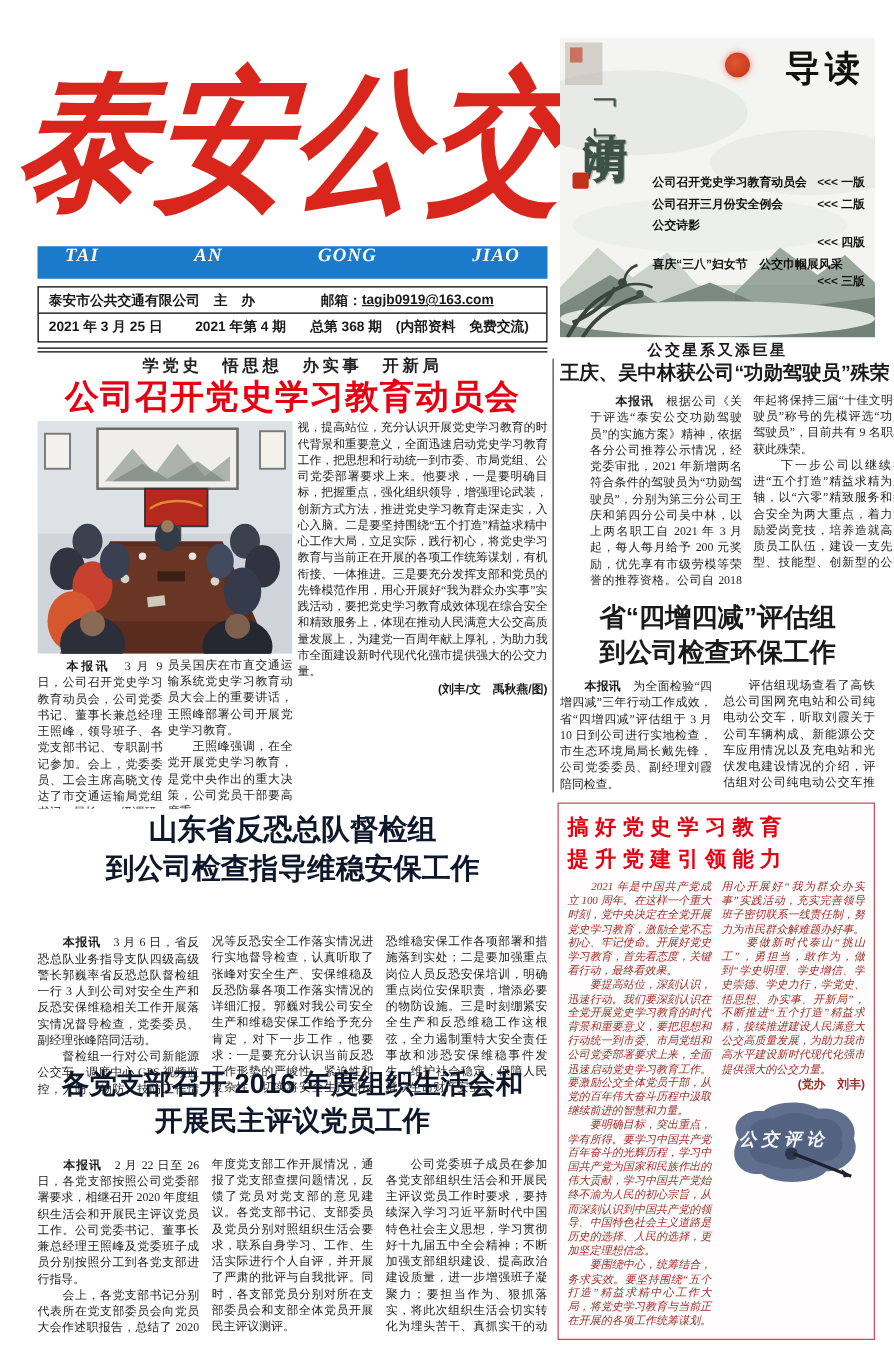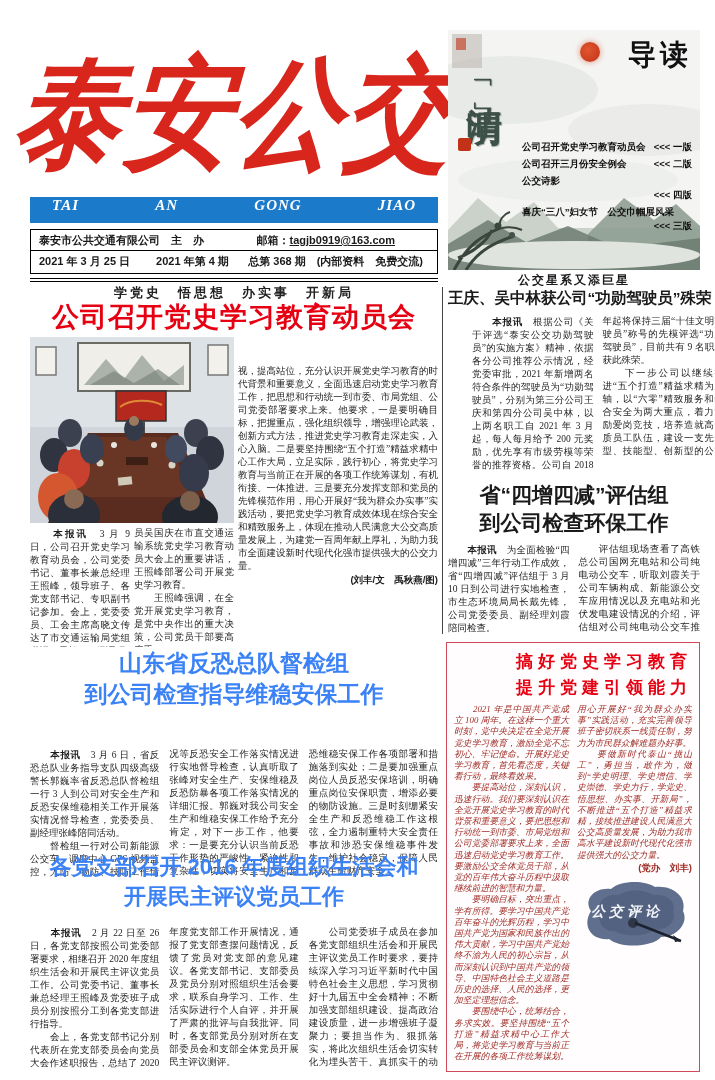--- a/index.html
+++ b/index.html
@@ -53,40 +53,40 @@
     left:30px; top:284px; width:408px; text-align:center;
     font-size:13px; font-weight:bold; letter-spacing:3px; color:#222;
     font-family:"Liberation Sans","DejaVu Sans",sans-serif;
   }
   .headline-red {
     left:30px; top:299px; width:408px; text-align:center;
     font-size:27px; font-weight:bold; color:#e60012; letter-spacing:1px;
     font-family:"Liberation Sans","DejaVu Sans",sans-serif; white-space:nowrap;
   }
   .headline-black {
-    width:408px; text-align:center; font-weight:bold; color:#3b82f6;
+    width:408px; text-align:center; font-weight:bold; color:#0f172a;
     font-family:"Liberation Sans","DejaVu Sans",sans-serif;
     white-space:pre-line; line-height:1.35;
   }
   .body-text {
     font-size:9.5px; line-height:13px; text-align:justify;
     white-space:pre-line; color:#1d1d1d;
   }
   .lede { font-weight:bold; font-family:"Liberation Sans",sans-serif; }
   .byline { text-align:right; font-weight:bold; font-size:9.5px; line-height:13px;
     font-family:"Liberation Sans",sans-serif; }
   .cols-2 { column-count:2; column-gap:9px; column-fill:auto; overflow:hidden; }
   .cols-3 { column-count:3; column-gap:10px; column-fill:auto; overflow:hidden; }
 
   
   .photo-frame { left:30px; top:337px; width:204px; height:186px; }
   .photo-frame svg { display:block; }
   .colA { left:30px;  top:527px; width:100px; height:120px; overflow:hidden; }
   .colB { left:134px; top:527px; width:100px; height:120px; overflow:hidden; }
-  .colC { left:238px; top:337px; width:200px; height:288px; overflow:hidden;margin-top:28px; }
+  .colC { left:238px; top:337px; width:200px; height:288px; overflow:hidden; }
 
   .art2-head { left:30px; top:648px; font-size:23px; }
   .art2-body { left:30px; top:716px; width:408px; height:132px;margin-top:32px; }
   .art3-head { left:30px; top:852px; font-size:22px; }
   .art3-body { left:30px; top:926px; width:408px; height:146px; }
 
   
   .daodu-box { left:448px; top:30px; width:252px; height:240px; overflow:hidden; }
   .daodu-bg { position:absolute; left:0; top:0; }
   .daodu-title {
@@ -124,21 +124,21 @@
     font-size:21px; font-weight:bold; line-height:1.35; white-space:pre-line;
     font-family:"Liberation Sans","DejaVu Sans",sans-serif; }
   .r-body2 { left:448px; top:543px; width:252px; height:95px; }
 
   
   .red-box {
     left:446px; top:642px; width:254px; height:430px;
     border:1.6px solid #d04a5a; background:#fffdfd; padding:6px 7px;
   }
   .red-box-title {
-    text-align:right; color:#e60012; font-weight:bold; font-size:17px;
+    text-align:left; color:#e60012; font-weight:bold; font-size:17px;
     letter-spacing:5px; line-height:1.5; white-space:pre-line;
     font-family:"Liberation Sans","DejaVu Sans",sans-serif; margin-bottom:4px;
   }
   .red-box-body { column-count:2; column-gap:8px; column-fill:auto;
     height:362px; overflow:hidden; }
   .red-text {
     font-size:8.8px; line-height:11.2px; color:#9e2b25; text-align:justify;
     white-space:pre-line; font-family:"Liberation Serif",serif; font-style:italic;
   }
   .red-byline { text-align:right; color:#9e2b25; font-weight:bold; font-size:9.5px;

